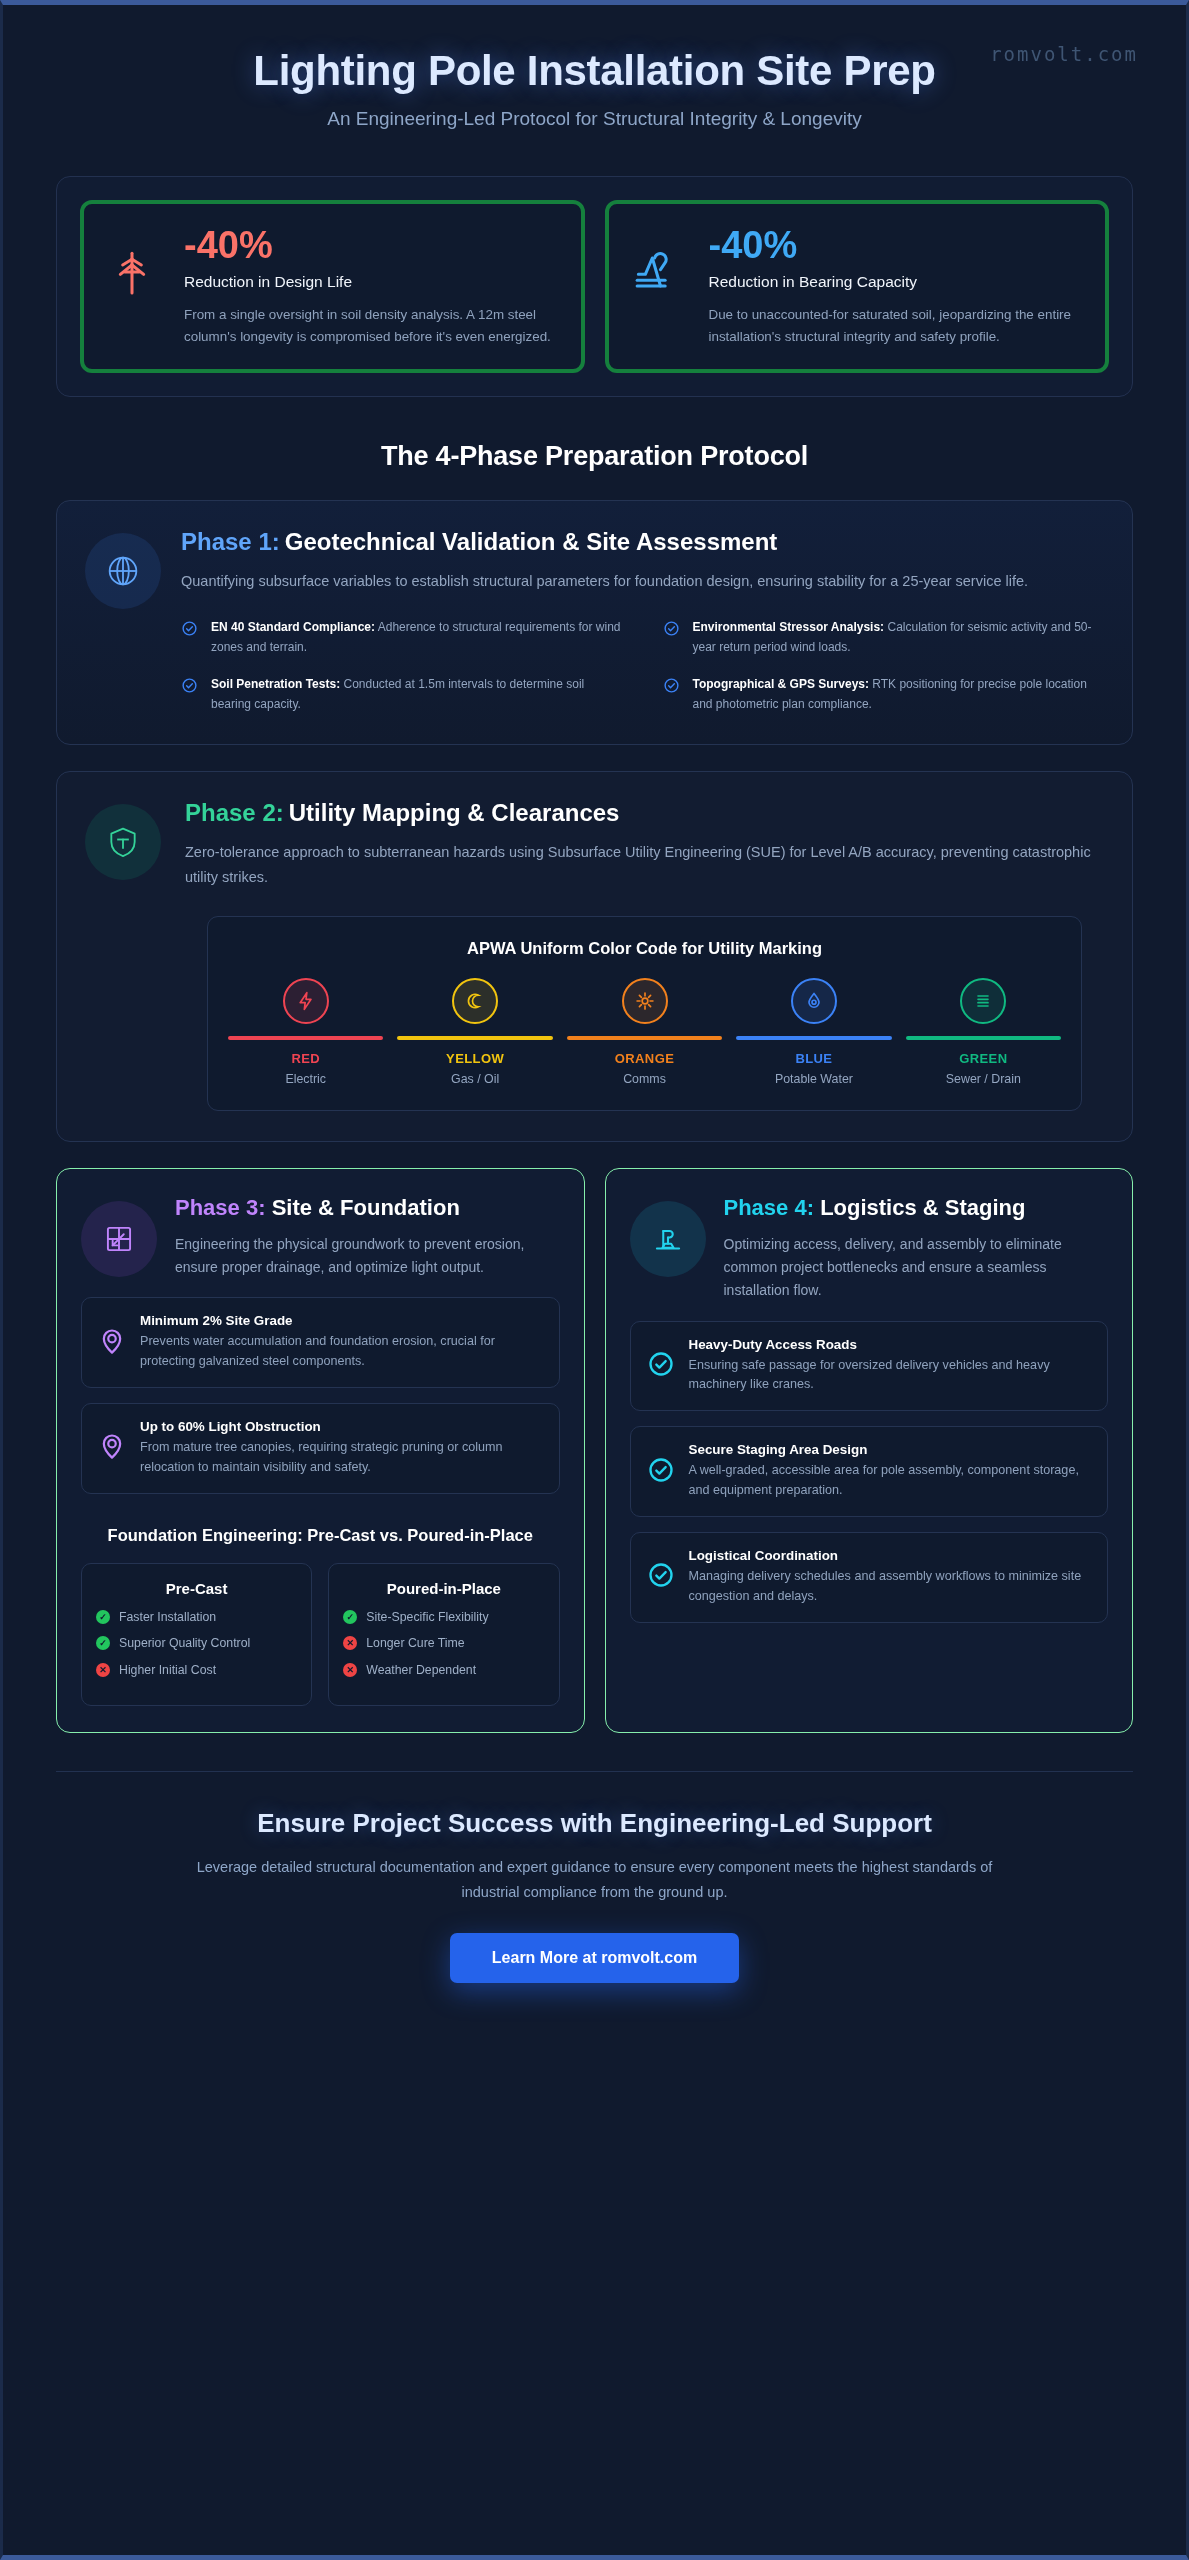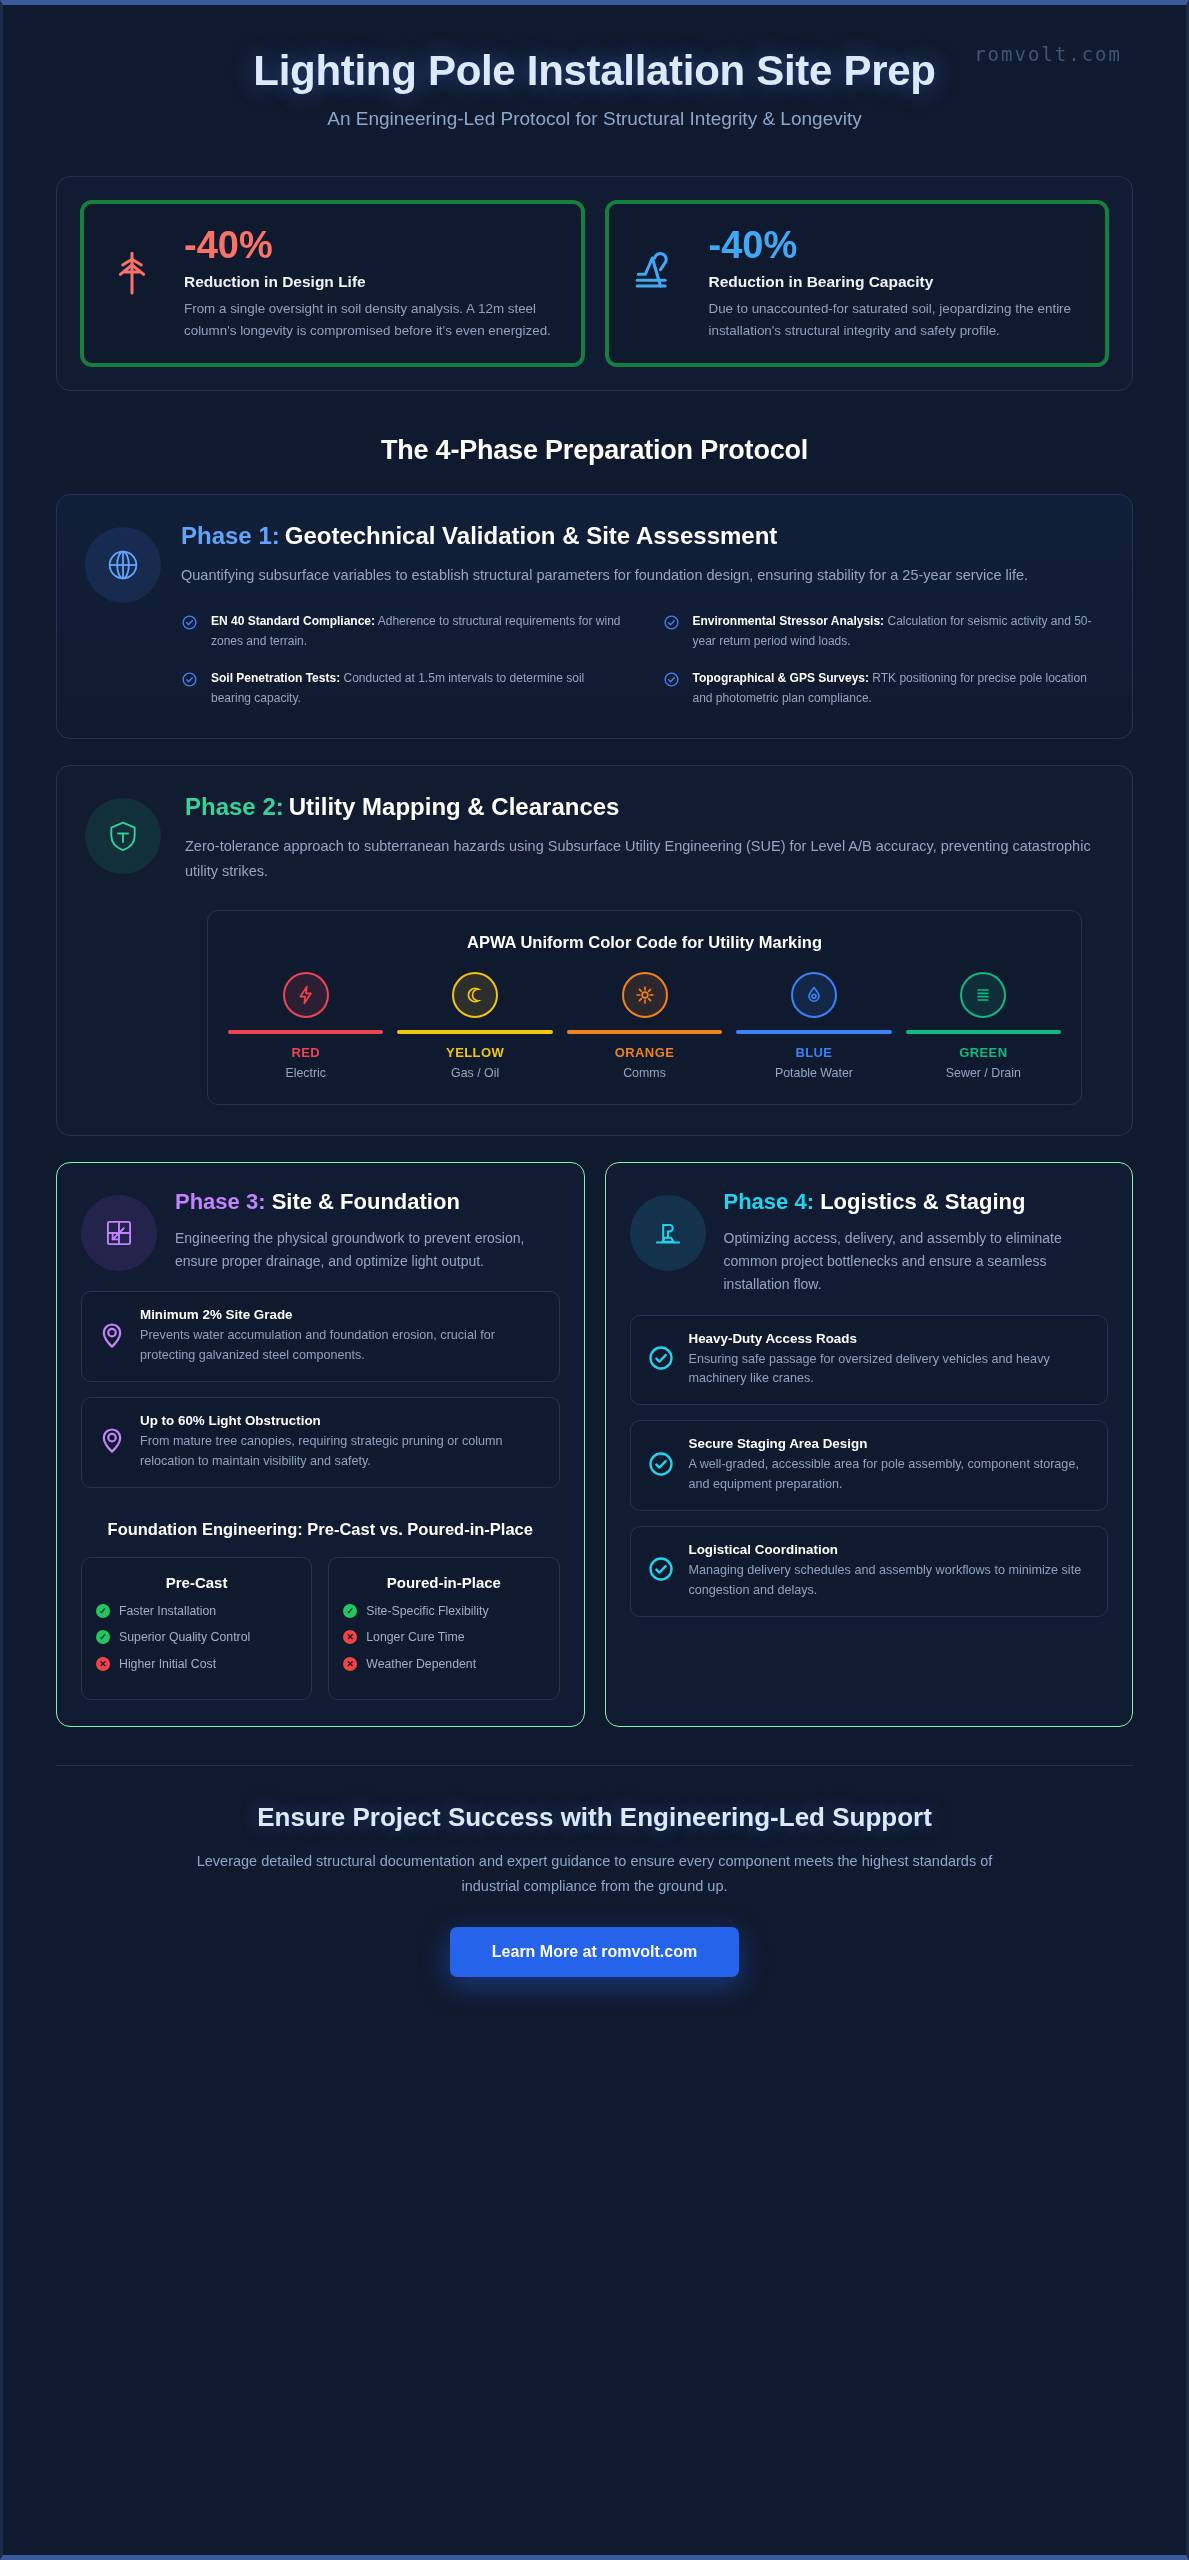--- a/index.html
+++ b/index.html
@@ -28,21 +28,21 @@
   }
 
   
   .header {
     position: relative;
     padding: 42px 55px 30px 55px;
     text-align: center;
   }
   .watermark {
     position: absolute;
-    right: 64px;
+    right: 48px;
     top: 38px;
     font-size: 19px;
     letter-spacing: 2px;
     color: #3f5573;
     font-family: "DejaVu Sans Mono", monospace;
   }
   .main-title {
     font-size: 42px;
     font-weight: bold;
     letter-spacing: -0.3px;
@@ -82,23 +82,23 @@
   .stat-value {
     font-size: 38px;
     font-weight: bold;
     line-height: 1;
     margin-bottom: 9px;
   }
   .stat-value.red { color: #fa7268; }
   .stat-value.blue { color: #3fa9f5; }
   .stat-label {
     font-size: 15.5px;
-    font-weight: bold;
+    font-weight: normal;
     color: #f1f5fb;
-    margin-bottom: 7px;
+    margin-bottom: 13px;
   }
   .stat-desc {
     font-size: 13.4px;
     line-height: 1.62;
     color: #8fa2bd;
   }
 
   
   .section-title {
     text-align: center;

